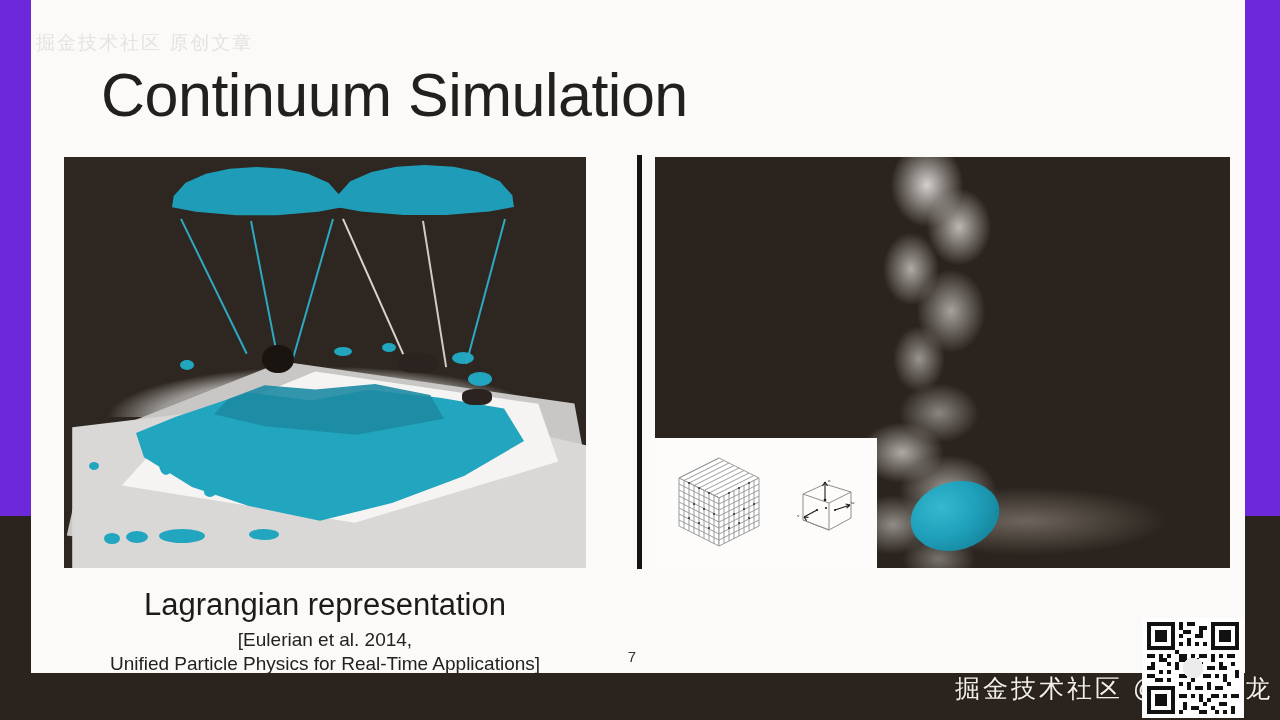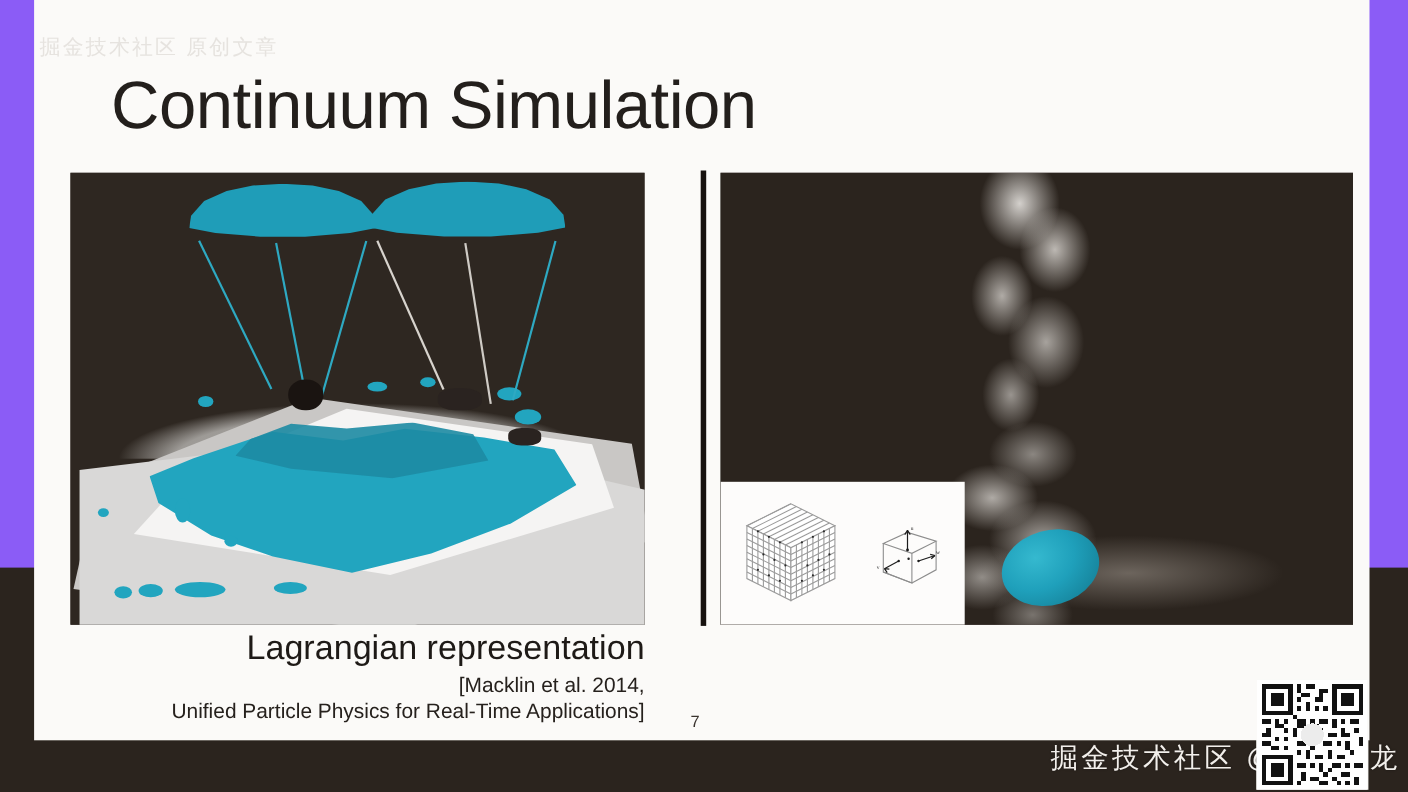--- a/index.html
+++ b/index.html
@@ -1,21 +1,21 @@
 <!DOCTYPE html>
 <html><head>
 <meta charset="utf-8">
 <title>Continuum Simulation</title>
 <style>
   html,body{margin:0;padding:0;background:#2b241e;}
   body{
     width:1280px;height:720px;overflow:hidden;position:relative;
     font-family:"Liberation Sans", sans-serif;
   }
-  #stage{position:absolute;inset:0;width:1280px;height:516px;background:#8b5cf6;}
+  #stage{position:absolute;inset:0;width:1280px;height:516px;background:#6d28d9;}
 
   
   .slide{
     position:absolute;left:31px;top:0;width:1214px;height:673px;
     background:#fbfaf8;overflow:hidden;
   }
 
   
   .top-watermark{
     position:absolute;left:5px;top:30px;
@@ -124,21 +124,21 @@
 
   
   .inset{
     position:absolute;left:0px;top:281px;width:222px;height:130px;
     background:#fdfcfb;overflow:hidden;
   }
   .voxel-cube{position:absolute;left:16px;top:14px;width:96px;height:100px;}
   .mac-cell{position:absolute;left:140px;top:38px;width:64px;height:62px;}
 
   
-  .cap{position:absolute;text-align:right;color:#1e1a17;}
+  .cap{position:absolute;text-align:center;color:#1e1a17;margin-top:16px;}
   .cap-main{font-size:31px;font-weight:300;line-height:1.1;}
   .cap-sub{font-size:19px;font-weight:300;line-height:1.25;color:#26211d;}
   .cap-left{left:33px;top:572px;width:522px;}
   .cap-right{left:624px;top:572px;width:575px;}
   .pageno{
     position:absolute;left:586px;top:648px;width:30px;text-align:center;
     font-size:15px;color:#3a332e;
   }
 
   
@@ -284,21 +284,21 @@
             <text x="33" y="6">u</text>
             <text x="2" y="41">v</text>
             <text x="56" y="28">w</text>
           </g>
         </svg>
       </div>
     </div>
 
     <div class="cap cap-left">
       <div class="cap-main">Lagrangian representation</div>
-      <div class="cap-sub" style="margin-top:6px;">[Macklin et al. 2014,</div>
+      <div class="cap-sub" style="margin-top:6px;">[Eulerian et al. 2014,</div>
       <div class="cap-sub">Unified Particle Physics for Real-Time Applications]</div>
     </div>
 
 
     <div class="pageno">7</div>
   </div>
 
   <div class="wm-text">掘金技术社区 @布客飞龙</div>
 
   <div class="qr">

